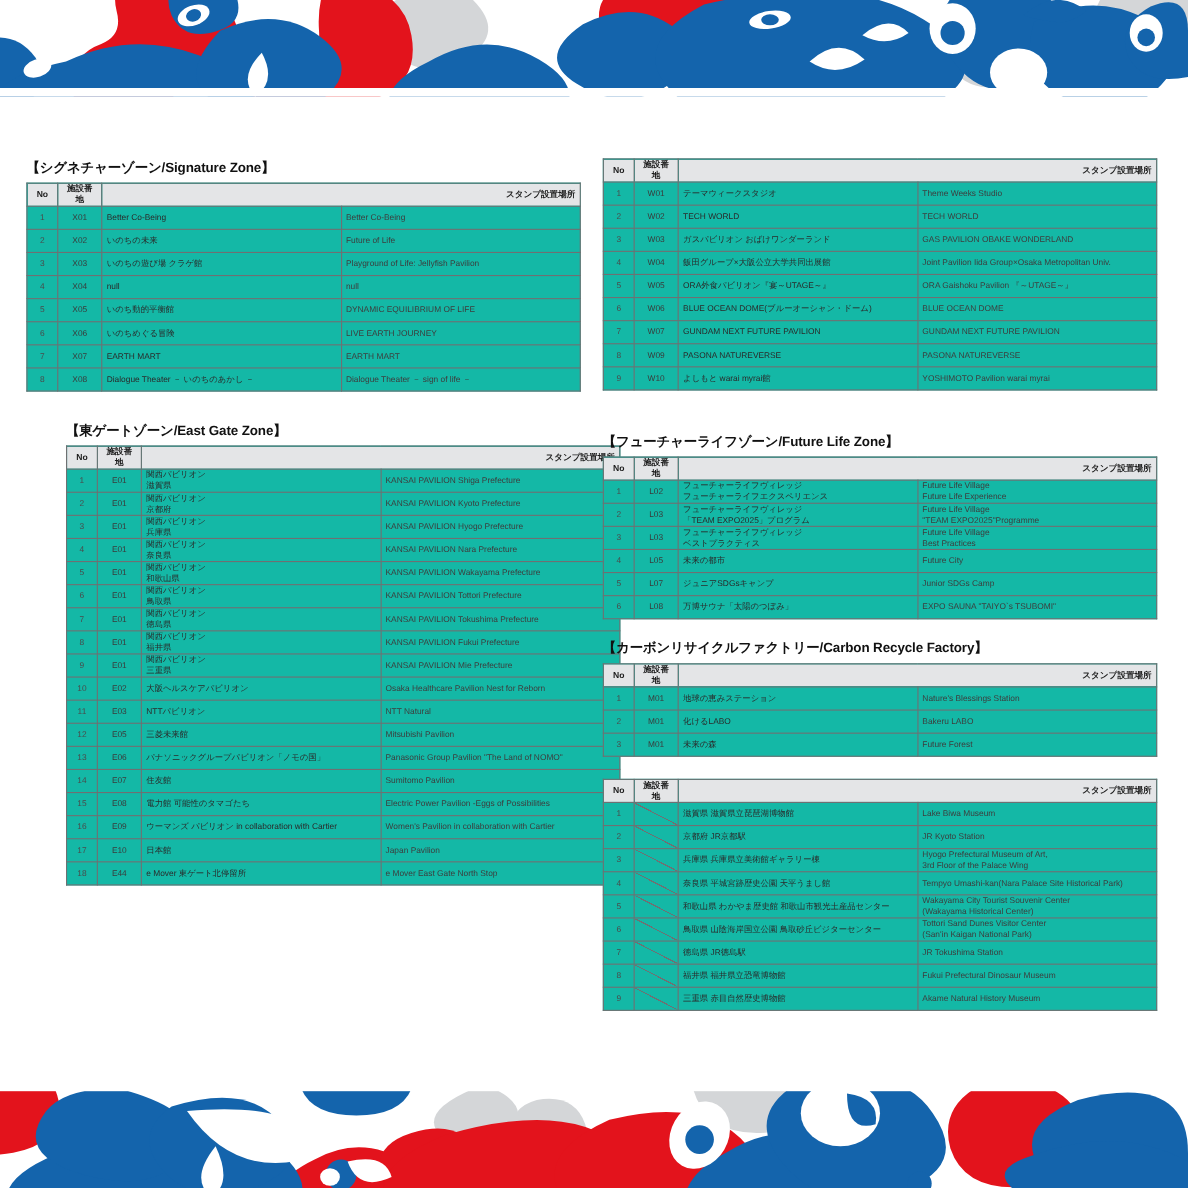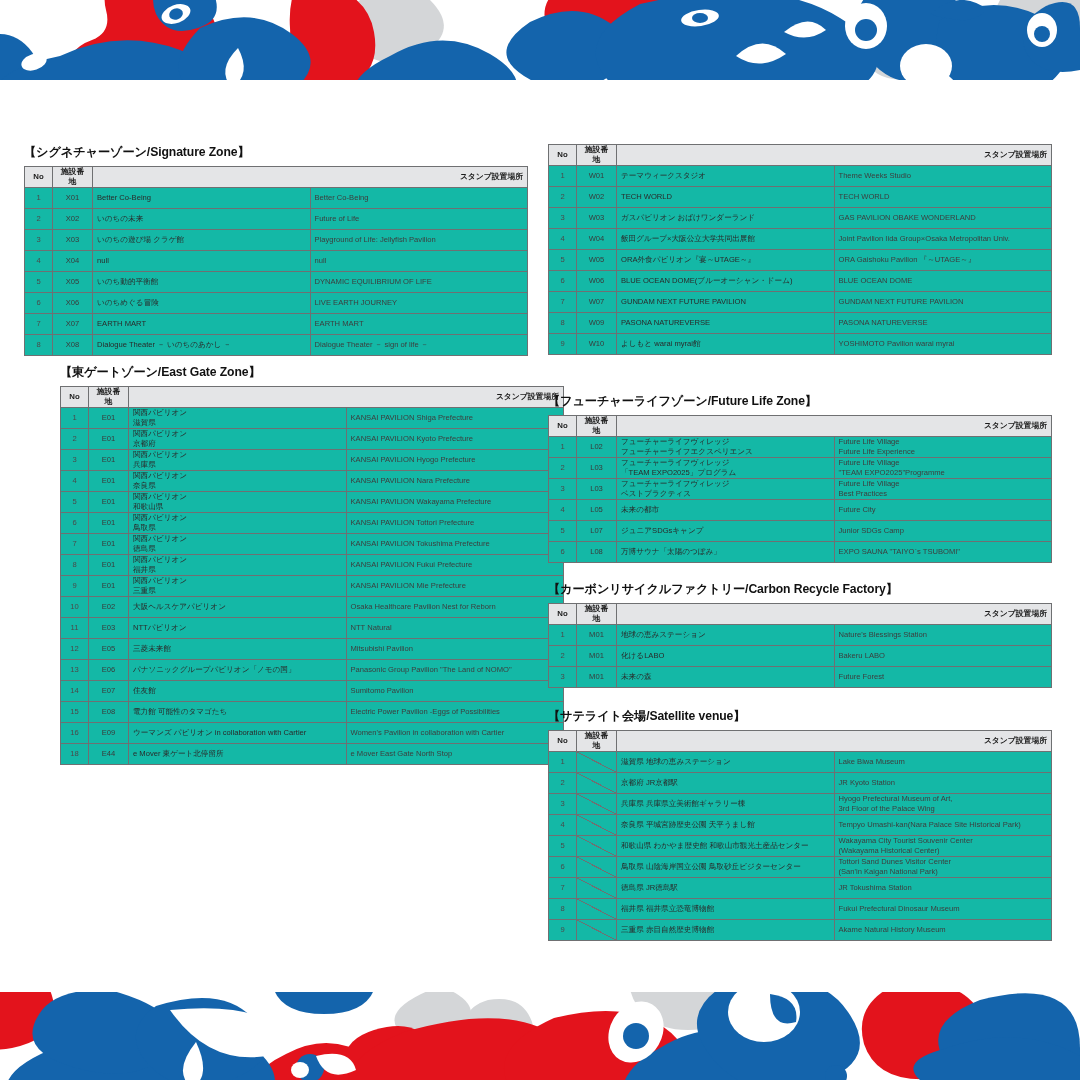--- a/index.html
+++ b/index.html
@@ -86,21 +86,21 @@
     background:
       linear-gradient(to top right,
         transparent calc(50% - 0.5px),
         #6f7072 calc(50% - 0.5px),
         #6f7072 calc(50% + 0.5px),
         transparent calc(50% + 0.5px));
   }
 
   
   .sp-sig  { position:absolute; top:56px; left:0; }
-  .sp-east { position:absolute; top:276px; left:0;padding-left:36px; }
+  .sp-east { position:absolute; top:295px; left:0;padding-left:36px; }
   .sp-west { position:absolute; top:56px; left:0; }
   .sp-fut  { position:absolute; top:305px; left:0; }
   .sp-carb { position:absolute; top:493px; left:0; }
   .sp-sat  { position:absolute; top:620px; left:0; }
 </style>
 </head>
 <body>
 
 <div class="page">
 
@@ -422,20 +422,30 @@
                 <td class="no">16</td>
                 <td class="code">E09</td>
                 <td class="ja">
                   <span class="ln">ウーマンズ パビリオン in collaboration with Cartier</span>
                 </td>
                 <td class="en">
                   <span class="ln">Women's Pavilion in collaboration with Cartier</span>
                 </td>
               </tr>
               <tr>
+                <td class="no">17</td>
+                <td class="code">E10</td>
+                <td class="ja">
+                  <span class="ln">日本館</span>
+                </td>
+                <td class="en">
+                  <span class="ln">Japan Pavilion</span>
+                </td>
+              </tr>
+              <tr>
                 <td class="no">18</td>
                 <td class="code">E44</td>
                 <td class="ja">
                   <span class="ln">e Mover 東ゲート北停留所</span>
                 </td>
                 <td class="en">
                   <span class="ln">e Mover East Gate North Stop</span>
                 </td>
               </tr>
             </tbody>
@@ -670,37 +680,36 @@
                 </td>
                 <td class="en">
                   <span class="ln">Future Forest</span>
                 </td>
               </tr>
             </tbody>
         </table>
       </div>
 
       <div class="section sp-sat">
-        <div class="sec-title">【サテライト会場/Satellite venue】</div>
         <table class="stamp">
           <thead>
             <tr>
               <th class="no">No</th>
               <th class="code">施設番地</th>
               <th class="place" colspan="2">スタンプ設置場所</th>
             </tr>
           </thead>
           <tbody>
               <tr>
                 <td class="no">1</td>
                 <td class="code slash">
                   <span class="sl"></span>
                 </td>
                 <td class="ja">
-                  <span class="ln">滋賀県  地球の恵みステーション</span>
+                  <span class="ln">滋賀県  滋賀県立琵琶湖博物館</span>
                 </td>
                 <td class="en">
                   <span class="ln">Lake Biwa Museum</span>
                 </td>
               </tr>
               <tr>
                 <td class="no">2</td>
                 <td class="code slash">
                   <span class="sl"></span>
                 </td>

